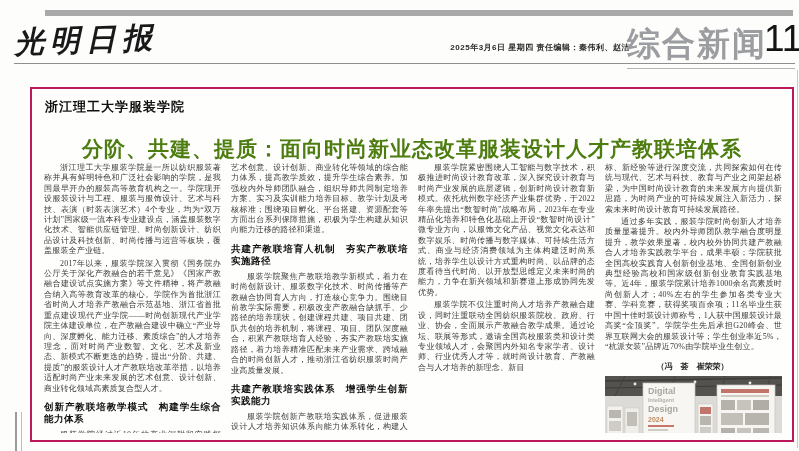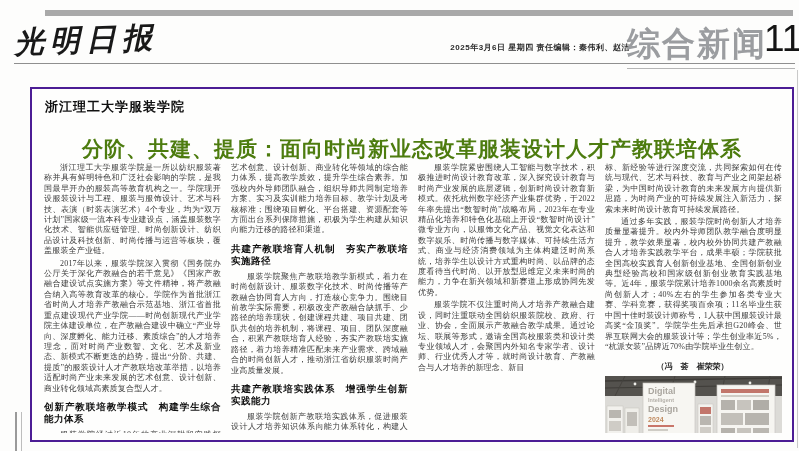--- a/index.html
+++ b/index.html
@@ -27,21 +27,21 @@
     position:absolute;left:764px;top:18px;font-size:37px;color:#141414;
     font-family:"Liberation Sans","DejaVu Sans",sans-serif;
   }
   .header-rule{position:absolute;left:14px;top:63px;width:781px;height:1px;background:#8f8f8f;}
   .section-rule{position:absolute;left:627px;top:68px;width:168px;height:1px;background:#b5b5b5;}
   .page-edge{position:absolute;right:1px;top:70px;width:1px;height:378px;background:#c9c9c9;}
   .fold-mark{position:absolute;left:15px;top:412px;width:4px;height:39px;border-left:2px solid #9a9a9a;border-right:1px solid #bdbdbd;}
   
   .article-box{
     position:absolute;left:30px;top:87px;width:764px;height:355px;box-sizing:border-box;
-    border:2px solid #4c1d95;background:#fefefd;
+    border:2px solid #be185d;background:#fefefd;
   }
   .kicker{
     position:absolute;left:13px;top:9px;font-size:13px;font-weight:bold;color:#111;
     font-family:"Liberation Sans","DejaVu Sans",sans-serif;letter-spacing:1px;
   }
   .headline{
     position:absolute;left:0;top:46px;width:100%;text-align:center;font-size:21px;
     font-weight:bold;color:#4d7c0f;letter-spacing:1px;
     font-family:Liberation Mono, monospace;
   }

